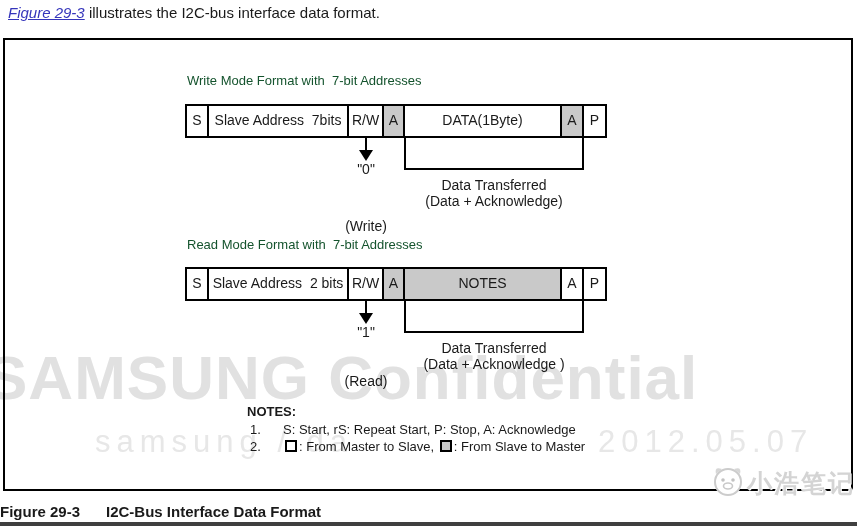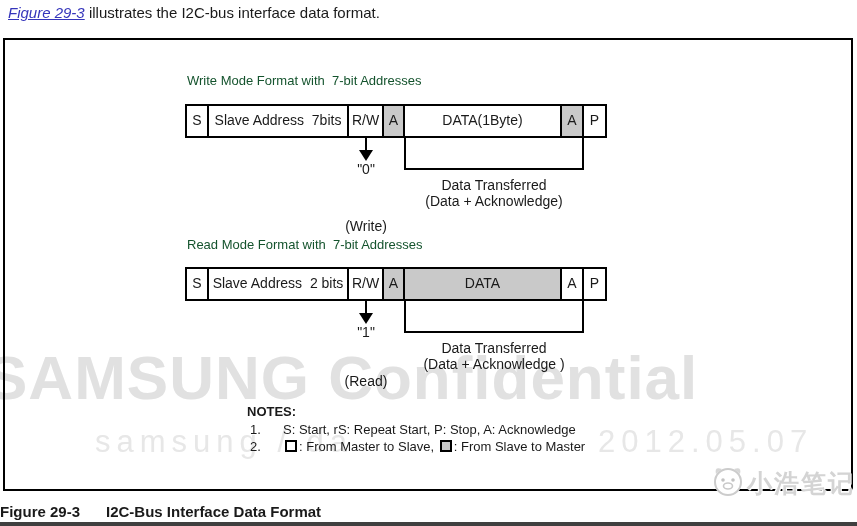--- a/index.html
+++ b/index.html
@@ -122,21 +122,21 @@
 <div class="abs small-label" style="left:394px; top:177px; width:200px;">Data Transferred</div>
 <div class="abs small-label" style="left:389px; top:193px; width:210px;">(Data + Acknowledge)</div>
 
 <div class="abs sec-title" style="left:187px; top:237px;">Read Mode Format with  7-bit Addresses</div>
 
 <div class="abs bitrow" style="left:185px; top:267px;">
     <div class="cell">S</div>
     <div class="cell">Slave Address  2 bits</div>
     <div class="cell">R/W</div>
     <div class="cell shaded">A</div>
-    <div class="cell shaded">DATA</div>
+    <div class="cell shaded">NOTES</div>
     <div class="cell">A</div>
     <div class="cell">P</div>
   </div>
 
 <div class="abs arrow-line" style="left:365px; top:301px;"></div>
 <div class="abs arrow-head" style="left:359px; top:313px;"></div>
 <div class="abs small-label" style="left:330px; top:324px; width:72px;">"1"</div>
 <div class="abs small-label" style="left:330px; top:340px; width:72px;margin-top:33px;">(Read)</div>
 
 <div class="abs bracket" style="left:404px; top:301px;"></div>

